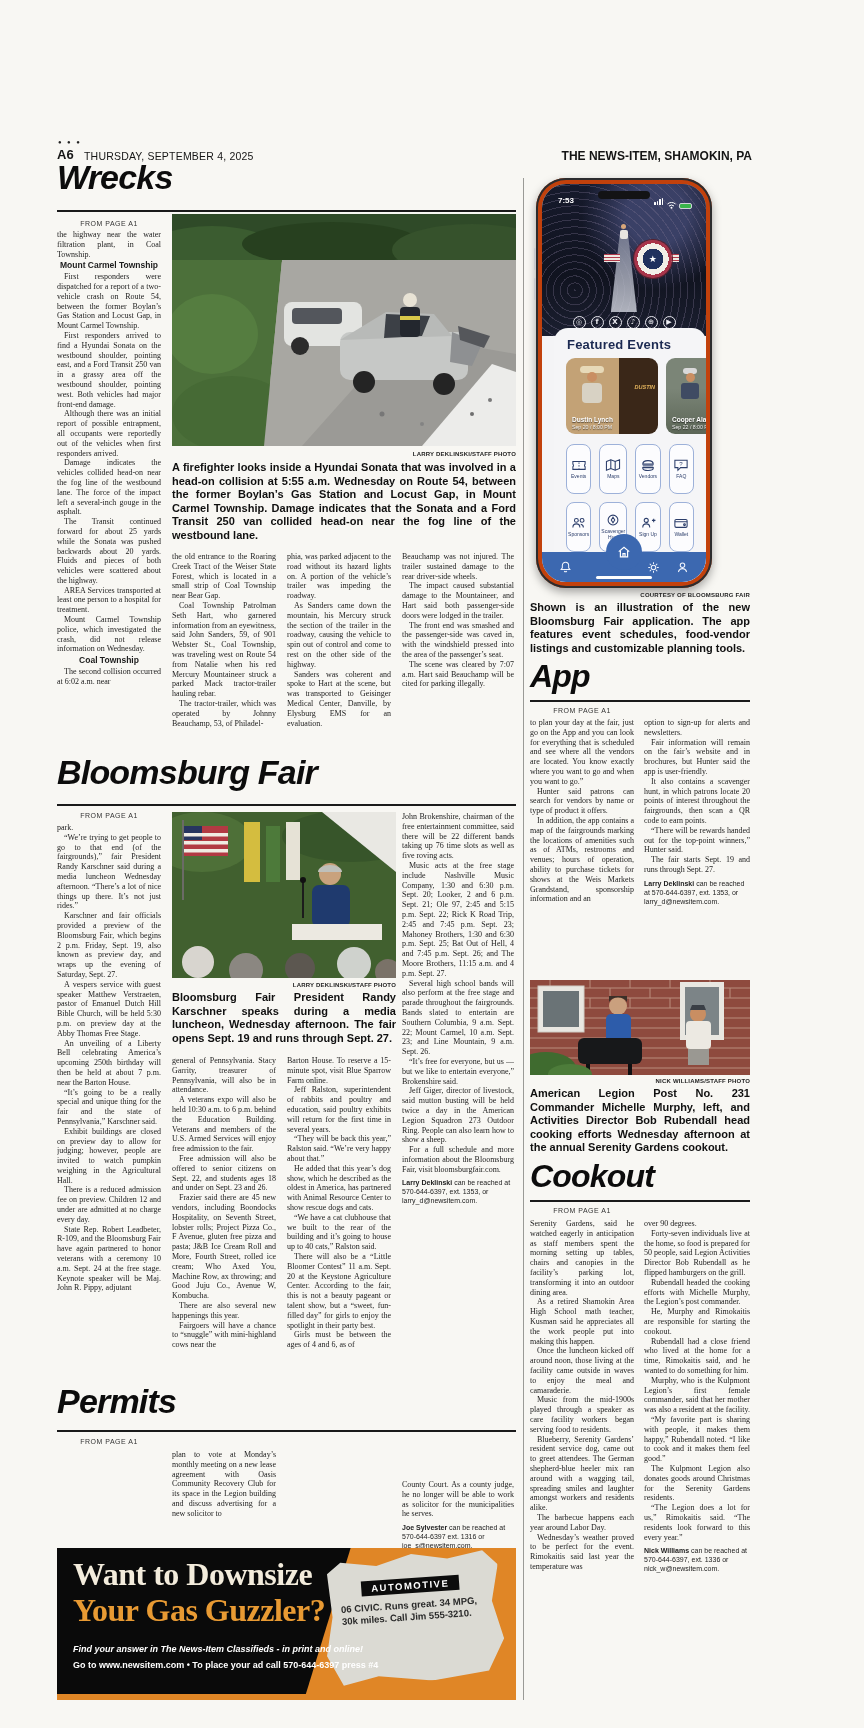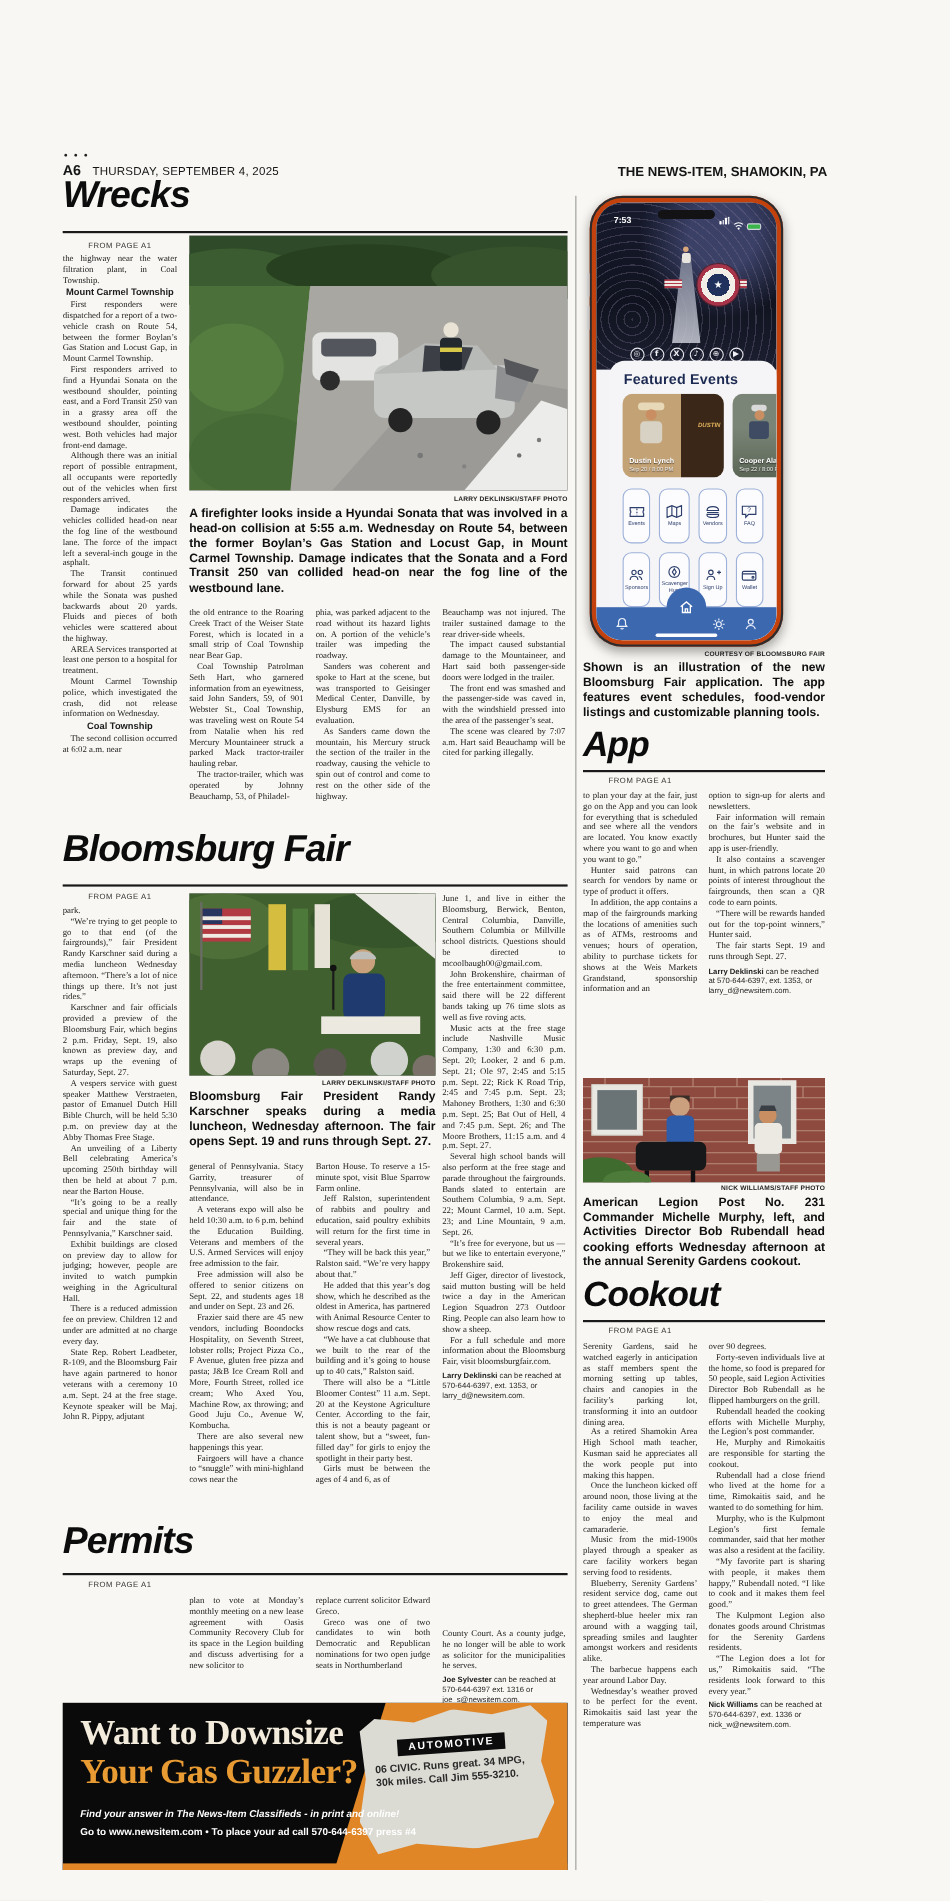--- a/index.html
+++ b/index.html
@@ -158,22 +158,22 @@
   </div>
   <div class="photo-credit" style="left:172px; top:451px; width:344px;">LARRY DEKLINSKI/STAFF PHOTO</div>
   <div class="caption" style="left:172px; top:461px; width:344px;">A firefighter looks inside a Hyundai Sonata that was involved in a head-on collision at 5:55 a.m. Wednesday on Route 54, between the former Boylan’s Gas Station and Locust Gap, in Mount Carmel Township. Damage indicates that the Sonata and a Ford Transit 250 van collided head-on near the fog line of the westbound lane.</div>
   <div class="article-col" style="left:172px; top:552px; width:104px; height:194px;">
       <p>the old entrance to the Roaring Creek Tract of the Weiser State Forest, which is located in a small strip of Coal Township near Bear Gap.</p>
       <p>Coal Township Patrolman Seth Hart, who garnered information from an eyewitness, said John Sanders, 59, of 901 Webster St., Coal Township, was traveling west on Route 54 from Natalie when his red Mercury Mountaineer struck a parked Mack tractor-trailer hauling rebar.</p>
       <p>The tractor-trailer, which was operated by Johnny Beauchamp, 53, of Philadel-</p>
     </div>
   <div class="article-col" style="left:287px; top:552px; width:104px; height:194px;">
       <p>phia, was parked adjacent to the road without its hazard lights on. A portion of the vehicle’s trailer was impeding the roadway.</p>
+      <p>As Sanders came down the mountain, his Mercury struck the section of the trailer in the roadway, causing the vehicle to spin out of control and come to rest on the other side of the highway.</p>
       <p>Sanders was coherent and spoke to Hart at the scene, but was transported to Geisinger Medical Center, Danville, by Elysburg EMS for an evaluation.</p>
-      <p>As Sanders came down the mountain, his Mercury struck the section of the trailer in the roadway, causing the vehicle to spin out of control and come to rest on the other side of the highway.</p>
     </div>
   <div class="article-col" style="left:402px; top:552px; width:112px; height:196px;">
       <p>Beauchamp was not injured. The trailer sustained damage to the rear driver-side wheels.</p>
       <p>The impact caused substantial damage to the Mountaineer, and Hart said both passenger-side doors were lodged in the trailer.</p>
       <p>The front end was smashed and the passenger-side was caved in, with the windshield pressed into the area of the passenger’s seat.</p>
       <p>The scene was cleared by 7:07 a.m. Hart said Beauchamp will be cited for parking illegally.</p>
     </div>
 
   <div class="headline" style="left:57px; top:753px;">Bloomsburg Fair</div>
   <div class="rule" style="left:57px; top:804px; width:459px;"></div>
@@ -234,39 +234,34 @@
   <div class="article-col" style="left:287px; top:1056px; width:104px; height:324px;">
       <p>Barton House. To reserve a 15-minute spot, visit Blue Sparrow Farm online.</p>
       <p>Jeff Ralston, superintendent of rabbits and poultry and education, said poultry exhibits will return for the first time in several years.</p>
       <p>“They will be back this year,” Ralston said. “We’re very happy about that.”</p>
       <p>He added that this year’s dog show, which he described as the oldest in America, has partnered with Animal Resource Center to show rescue dogs and cats.</p>
       <p>“We have a cat clubhouse that we built to the rear of the building and it’s going to house up to 40 cats,” Ralston said.</p>
       <p>There will also be a “Little Bloomer Contest” 11 a.m. Sept. 20 at the Keystone Agriculture Center. According to the fair, this is not a beauty pageant or talent show, but a “sweet, fun-filled day” for girls to enjoy the spotlight in their party best.</p>
       <p>Girls must be between the ages of 4 and 6, as of</p>
     </div>
   <div class="article-col" style="left:402px; top:812px; width:112px; height:568px;">
-      <p>June 1, and live in either the Bloomsburg, Berwick, Benton, Central Columbia, Danville, Southern Columbia or Millville school districts. Questions should be directed to mcoolbaugh00@gmail.com.</p>
       <p>John Brokenshire, chairman of the free entertainment committee, said there will be 22 different bands taking up 76 time slots as well as five roving acts.</p>
       <p>Music acts at the free stage include Nashville Music Company, 1:30 and 6:30 p.m. Sept. 20; Looker, 2 and 6 p.m. Sept. 21; Ole 97, 2:45 and 5:15 p.m. Sept. 22; Rick K Road Trip, 2:45 and 7:45 p.m. Sept. 23; Mahoney Brothers, 1:30 and 6:30 p.m. Sept. 25; Bat Out of Hell, 4 and 7:45 p.m. Sept. 26; and The Moore Brothers, 11:15 a.m. and 4 p.m. Sept. 27.</p>
       <p>Several high school bands will also perform at the free stage and parade throughout the fairgrounds. Bands slated to entertain are Southern Columbia, 9 a.m. Sept. 22; Mount Carmel, 10 a.m. Sept. 23; and Line Mountain, 9 a.m. Sept. 26.</p>
       <p>“It’s free for everyone, but us — but we like to entertain everyone,” Brokenshire said.</p>
       <p>Jeff Giger, director of livestock, said mutton busting will be held twice a day in the American Legion Squadron 273 Outdoor Ring. People can also learn how to show a sheep.</p>
       <p>For a full schedule and more information about the Bloomsburg Fair, visit bloomsburgfair.com.</p>
       <p class="byline"><b>Larry Deklinski</b> can be reached at 570-644-6397, ext. 1353, or larry_d@newsitem.com.</p>
     </div>
 
   <div class="headline" style="left:57px; top:1382px;">Permits</div>
   <div class="rule" style="left:57px; top:1430px; width:459px;"></div>
   <div class="kicker" style="left:57px; top:1438px; width:104px;">FROM PAGE A1</div>
   <div class="article-col" style="left:172px; top:1450px; width:104px; height:90px;">
       <p>plan to vote at Monday’s monthly meeting on a new lease agreement with Oasis Community Recovery Club for its space in the Legion building and discuss advertising for a new solicitor to</p>
-    </div>
-  <div class="article-col" style="left:287px; top:1450px; width:104px; height:90px;">
-      <p>replace current solicitor Edward Greco.</p>
-      <p>Greco was one of two candidates to win both Democratic and Republican nominations for two open judge seats in Northumberland</p>
     </div>
   <div class="article-col" style="left:402px; top:1450px; width:112px; height:90px;margin-top:30px;">
       <p>County Court. As a county judge, he no longer will be able to work as solicitor for the municipalities he serves.</p>
       <p class="byline"><b>Joe Sylvester</b> can be reached at 570-644-6397 ext. 1316 or joe_s@newsitem.com.</p>
     </div>
 
   <div class="ad">
     <div class="ad-orange"></div>
     <div class="ad-strip"></div>
     <div class="ad-clip">

